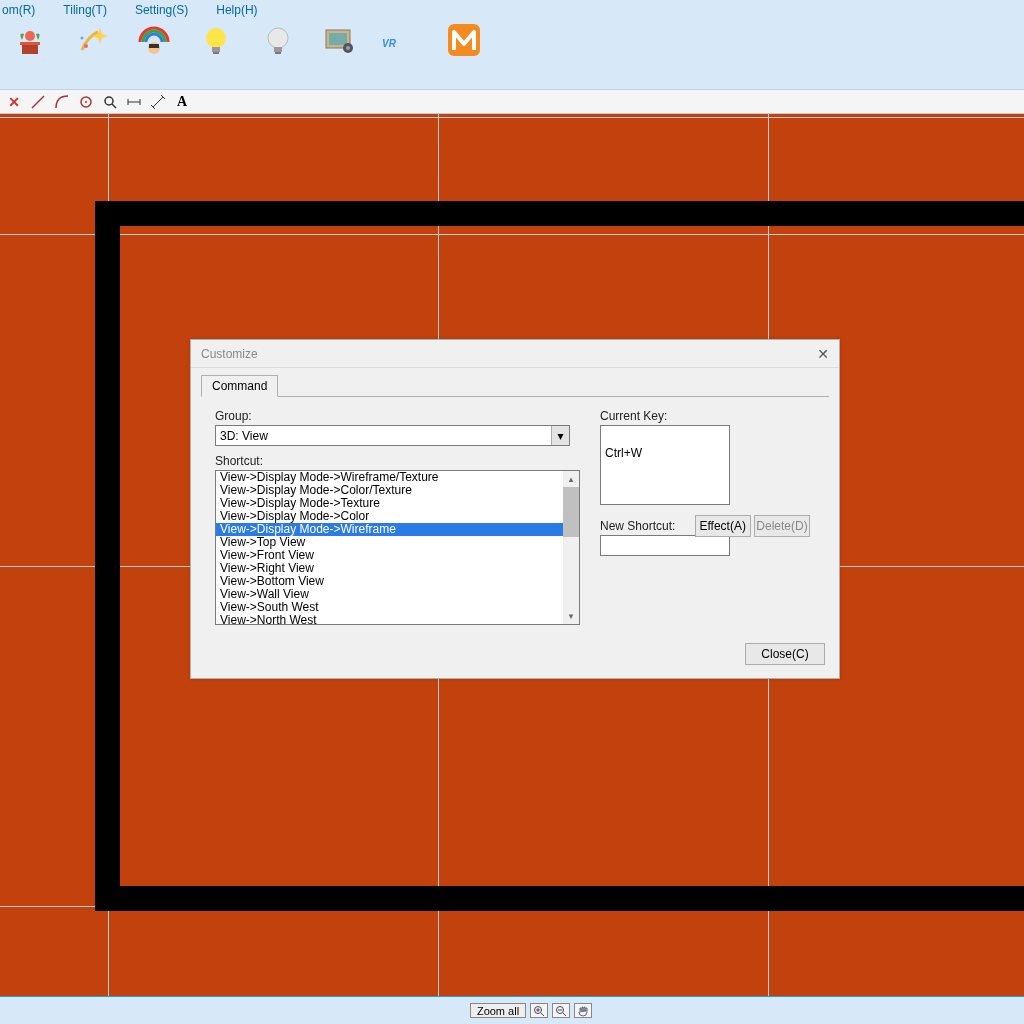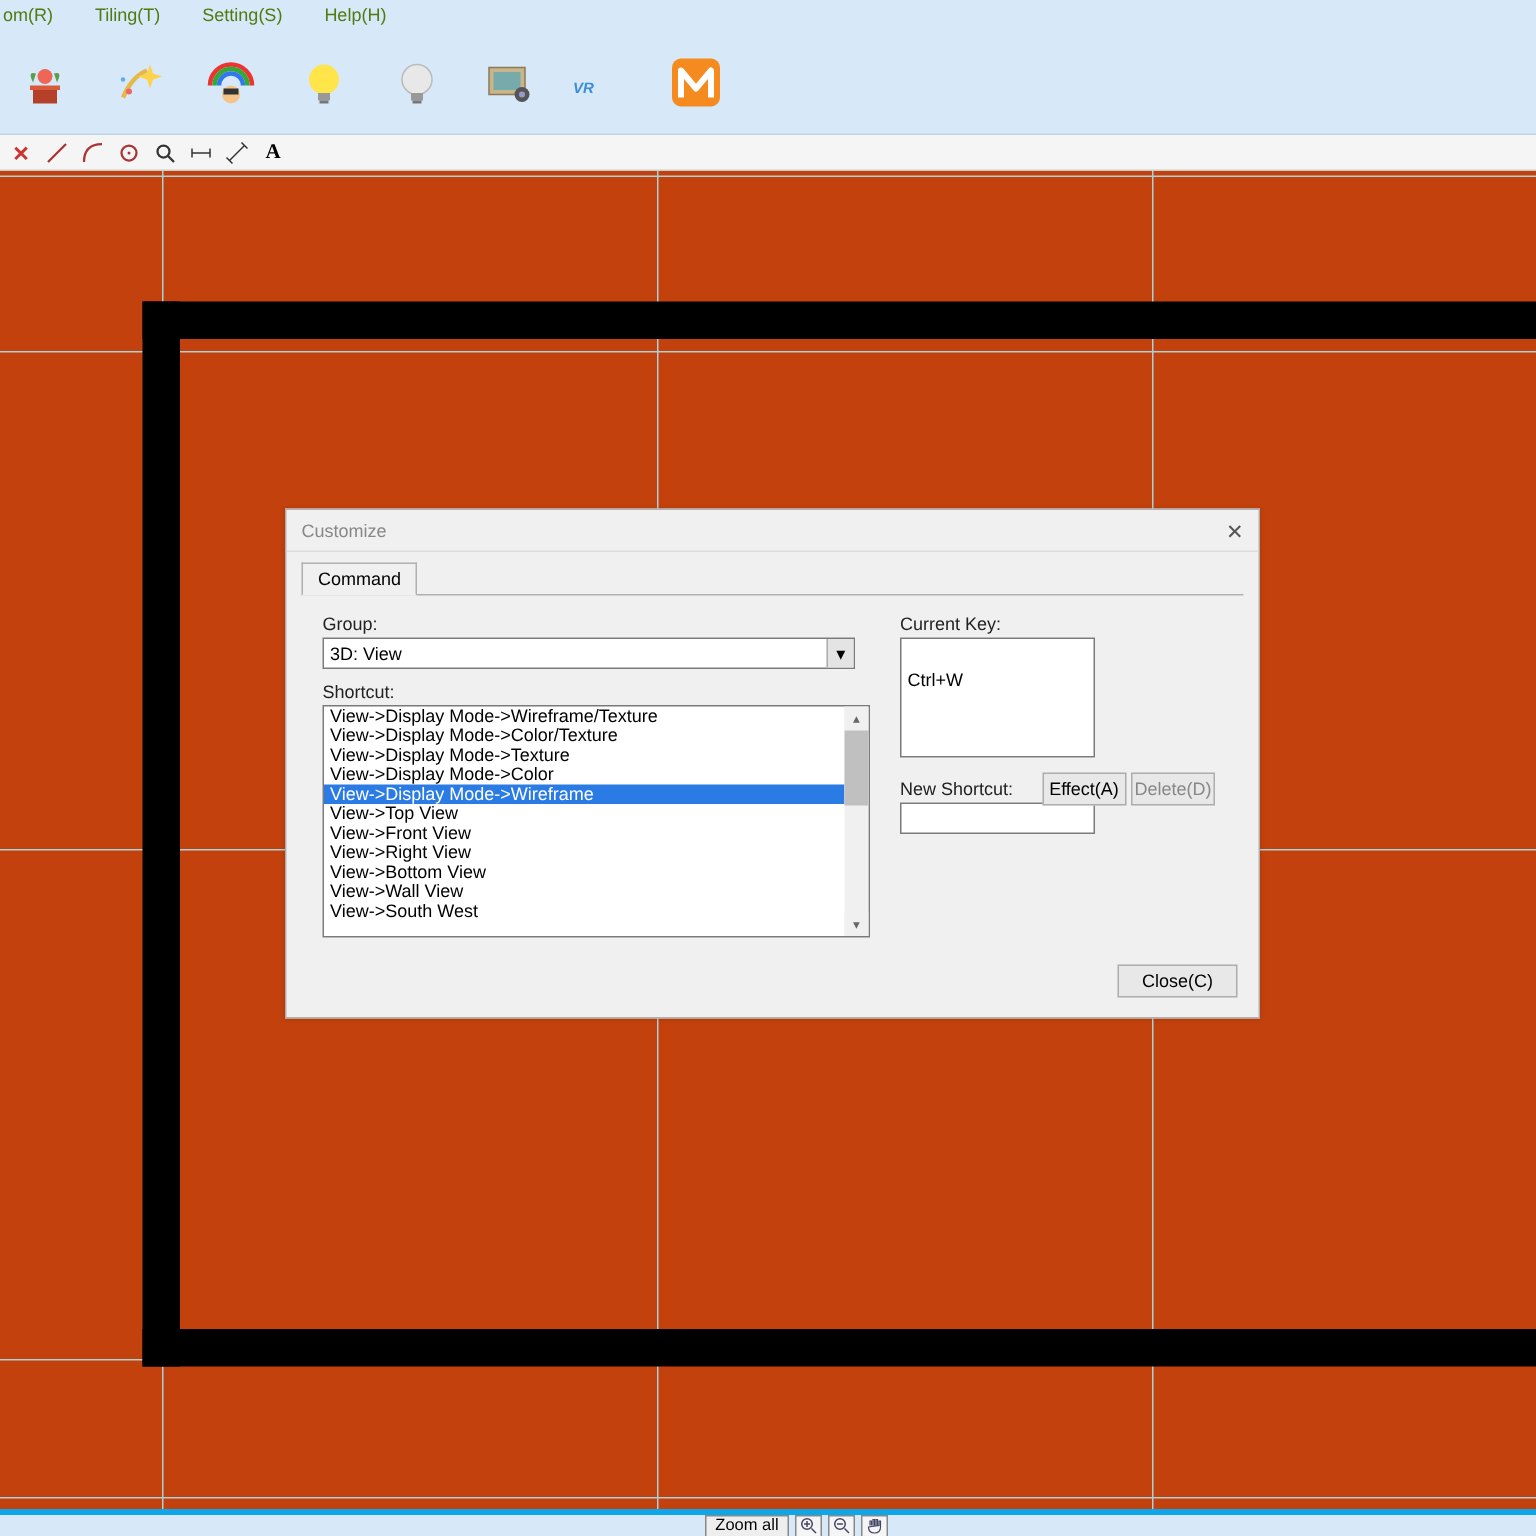--- a/index.html
+++ b/index.html
@@ -1,21 +1,21 @@
 <!DOCTYPE html>
 <html><head>
 <meta charset="utf-8">
 <style>
   * { box-sizing: border-box; margin: 0; padding: 0; font-family: sans-serif; font-size: 12px; }
   html, body { width: 1024px; height: 1024px; overflow: hidden; background: #e5e5e5; }
 
-  .menubar { background: #d7e8f9; color: #4d7c0f; height: 20px; display: flex; align-items: center; padding-left: 2px; }
+  .menubar { background: #d7e8f9; color: #0369a1; height: 20px; display: flex; align-items: center; padding-left: 2px; }
   .menubar span { margin-right: 14px; cursor: default; }
 
-  .toolbar-big { background: #d7e8f9; height: 70px; border-bottom: 1px solid #c0d4e8; display: flex; align-items: center; padding-left: 10px; }
+  .toolbar-big { background: #d7e8f9; height: 70px; border-bottom: 1px solid #c0d4e8; display: flex; padding-left: 10px; }
   .toolbar-big .bicon { width: 40px; height: 40px; margin-right: 22px; display: flex; align-items: center; justify-content: center; }
 
   .toolbar-small { background: #f5f5f5; height: 24px; border-bottom: 1px solid #ccc; display: flex; align-items: center; padding-left: 4px; }
   .toolbar-small .sicon { width: 20px; height: 20px; margin-right: 4px; display: flex; align-items: center; justify-content: center; font-size: 14px; }
 
   .canvas-area { position: relative; width: 1024px; height: 892px; background: #c2410c; }
   .gridline-v { position: absolute; top: 0; bottom: 0; width: 1px; background: #aad0d8; }
   .gridline-h { position: absolute; left: 0; right: 0; height: 1px; background: #aad0d8; }
   .black-frame { position: absolute; left: 95px; top: 87px; width: 929px; height: 710px; }
   .black-frame .bt { position: absolute; left: 0; top: 0; width: 100%; height: 25px; background: #000; }
@@ -47,21 +47,21 @@
 
   .keybox { width: 130px; height: 80px; border: 1px solid #7a7a7a; background: #fff; padding: 20px 4px; }
   .shortcut-input { width: 130px; height: 21px; border: 1px solid #7a7a7a; background: #fff; }
   .btn { width: 56px; height: 22px; border: 1px solid #adadad; background: #e8e8e8; display: inline-flex; align-items: center; justify-content: center; margin-bottom: 6px; }
   .btn.disabled { color: #888; }
   .btn-col { position: absolute; right: 0; top: 106px; }
 
   .dlg-footer { display: flex; justify-content: flex-end; padding: 6px 14px; }
   .close-btn { width: 80px; height: 22px; border: 1px solid #adadad; background: #e8e8e8; display: inline-flex; align-items: center; justify-content: center; }
 
-  .statusbar { position: absolute; left: 0; bottom: 0; width: 1024px; height: 18px; background: #d7e8f9; border-top: 4px solid #0ea5e9; display: flex; align-items: center; justify-content: center; padding-left: 38px; }
+  .statusbar { position: absolute; left: 0; bottom: 0; width: 1024px; height: 28px; background: #d7e8f9; border-top: 1px solid #0ea5e9; display: flex; align-items: center; justify-content: center; padding-left: 38px; }
   .status-btn { border: 1px solid #888; background: #eee; padding: 0 6px; margin: 0 2px; font-size: 11px; height: 15px; display: inline-flex; align-items: center; }
   .status-icon { border: 1px solid #888; background: #f5f5f5; width: 18px; height: 15px; margin: 0 2px; display: inline-flex; align-items: center; justify-content: center; font-size: 10px; }
 </style>
 </head>
 <body>
 
 <div class="menubar">
   <span><span>om(R)</span></span>
   <span><span>Tiling(T)</span></span>
   <span><span>Setting(S)</span></span>
@@ -210,20 +210,21 @@
                 <div class="item">View-&gt;Display Mode-&gt;Color/Texture</div>
                 <div class="item">View-&gt;Display Mode-&gt;Texture</div>
                 <div class="item">View-&gt;Display Mode-&gt;Color</div>
                 <div class="item selected">View-&gt;Display Mode-&gt;Wireframe</div>
                 <div class="item">View-&gt;Top View</div>
                 <div class="item">View-&gt;Front View</div>
                 <div class="item">View-&gt;Right View</div>
                 <div class="item">View-&gt;Bottom View</div>
                 <div class="item">View-&gt;Wall View</div>
                 <div class="item">View-&gt;South West</div>
+                <div class="item">View-&gt;North West</div>
               </div>
               <div class="scrollbar">
                 <div class="arr" style="top:0;">▴</div>
                 <div class="thumb"></div>
                 <div class="arr" style="bottom:0;">▾</div>
               </div>
             </div>
           </div>
           <div class="right-col">
             <div class="label">Current Key:</div>

